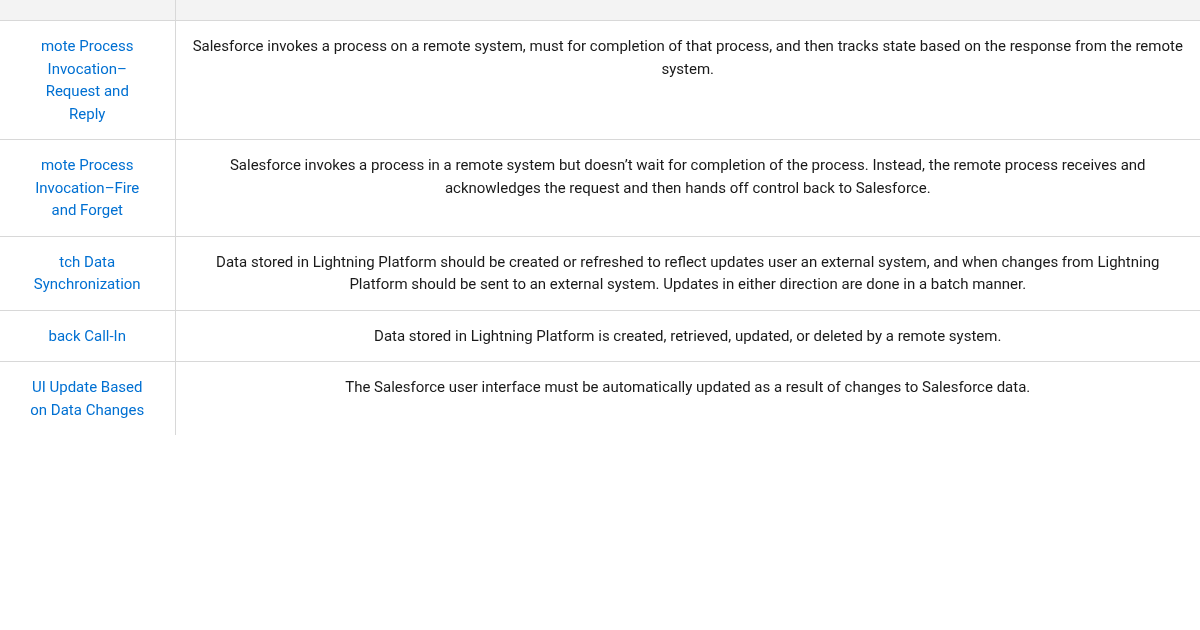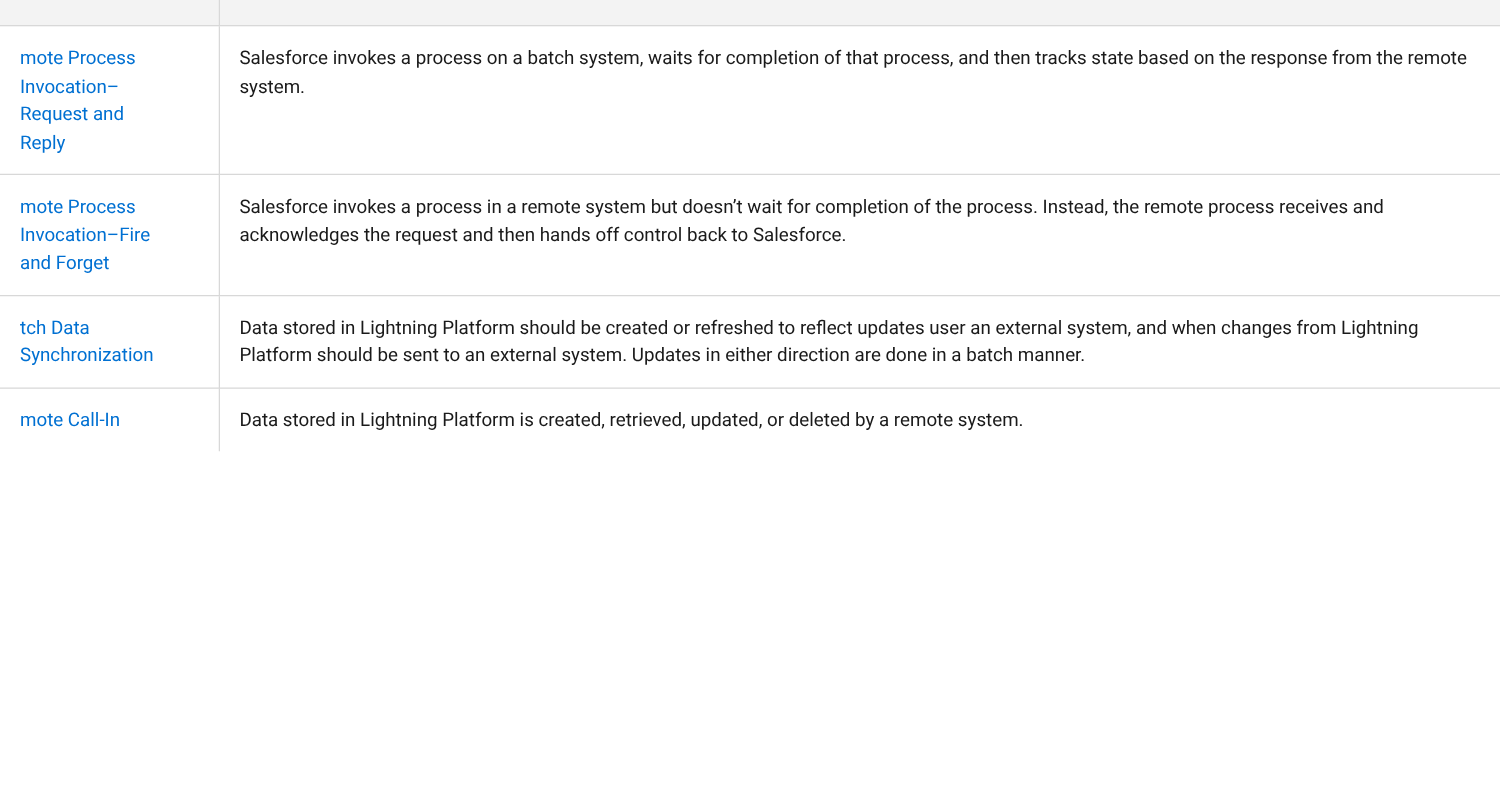--- a/index.html
+++ b/index.html
@@ -1,18 +1,19 @@
 <!DOCTYPE html>
 <html><head>
   <meta charset="utf-8">
   <style>
     * {
       box-sizing: border-box;
       margin: 0;
       padding: 0;
+      text-align: center;
     }
 
     body {
       font-family: -apple-system, BlinkMacSystemFont, 'Segoe UI', Roboto, Helvetica, Arial, sans-serif;
       font-size: 15px;
       background: #ffffff;
       color: #1a1a1a;
       width: 1200px;
       height: 630px;
       overflow: hidden;
@@ -91,29 +92,33 @@
     </colgroup>
     <thead>
       <tr>
         <th></th>
         <th></th>
       </tr>
     </thead>
     <tbody id="table-body">
     <tr>
           <td><a href="#" class="pattern-link">mote Process<br>Invocation–<br>Request and<br>Reply</a></td>
-          <td>Salesforce invokes a process on a batch system, waits for completion of that process, and then tracks state based on the response from the remote system.</td>
+          <td>Salesforce invokes a process on a remote system, must for completion of that process, and then tracks state based on the response from the remote system.</td>
         </tr>
         <tr>
           <td><a href="#" class="pattern-link">mote Process<br>Invocation–Fire<br>and Forget</a></td>
           <td>Salesforce invokes a process in a remote system but doesn’t wait for completion of the process. Instead, the remote process receives and acknowledges the request and then hands off control back to Salesforce.</td>
         </tr>
         <tr>
           <td><a href="#" class="pattern-link">tch Data<br>Synchronization</a></td>
           <td>Data stored in Lightning Platform should be created or refreshed to reflect updates user an external system, and when changes from Lightning Platform should be sent to an external system. Updates in either direction are done in a batch manner.</td>
         </tr>
         <tr>
-          <td><a href="#" class="pattern-link">mote Call-In</a></td>
+          <td><a href="#" class="pattern-link">back Call-In</a></td>
           <td>Data stored in Lightning Platform is created, retrieved, updated, or deleted by a remote system.</td>
+        </tr>
+        <tr>
+          <td><a href="#" class="pattern-link">UI Update Based<br>on Data Changes</a></td>
+          <td>The Salesforce user interface must be automatically updated as a result of changes to Salesforce data.</td>
         </tr>
       </tbody>
   </table>
 </div>
 
 </body></html>

